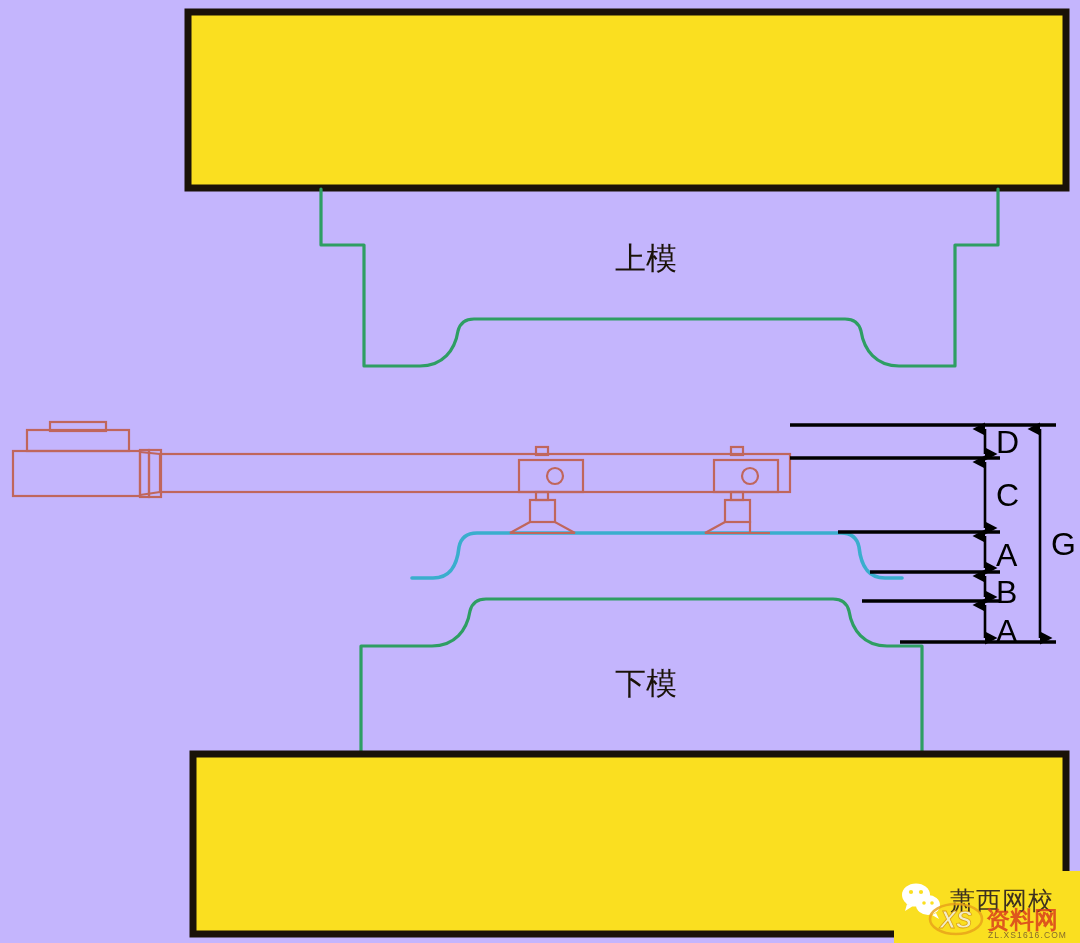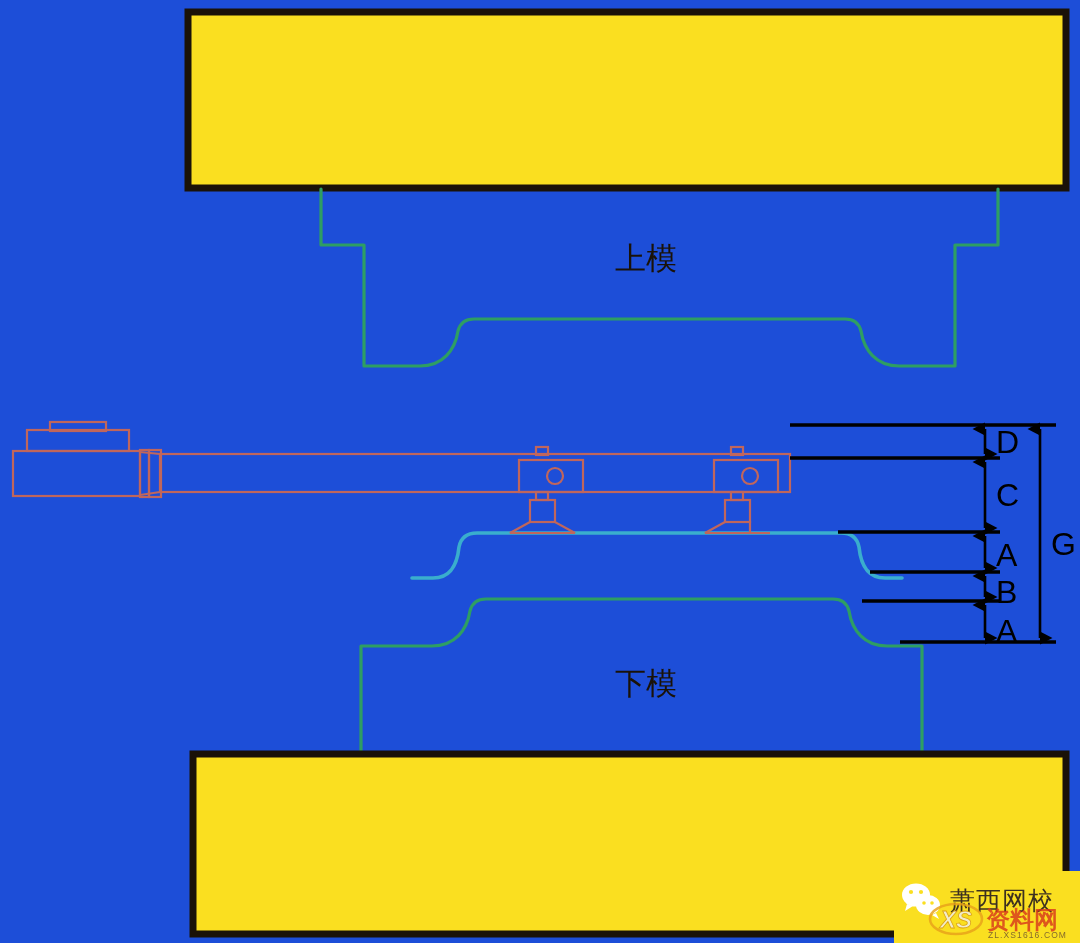--- a/index.html
+++ b/index.html
@@ -8,21 +8,21 @@
     padding: 0;
     background: #ffffff;
   }
   body {
     font-family: "Liberation Sans", "DejaVu Sans", sans-serif;
   }
   #stage {
     position: relative;
     width: 1080px;
     height: 943px;
-    background: #1d4ed8;
+    background: #c4b5fd;
     overflow: hidden;
   }
   #diagram {
     position: absolute;
     left: 0;
     top: 0;
     width: 1080px;
     height: 943px;
   }
   .cjk {

